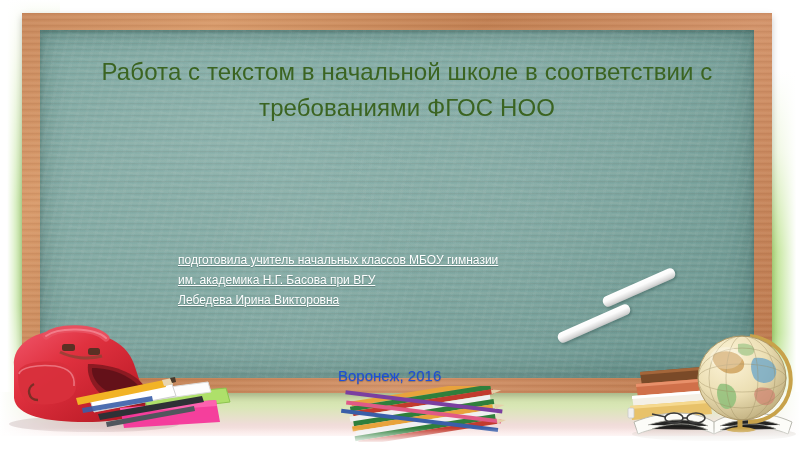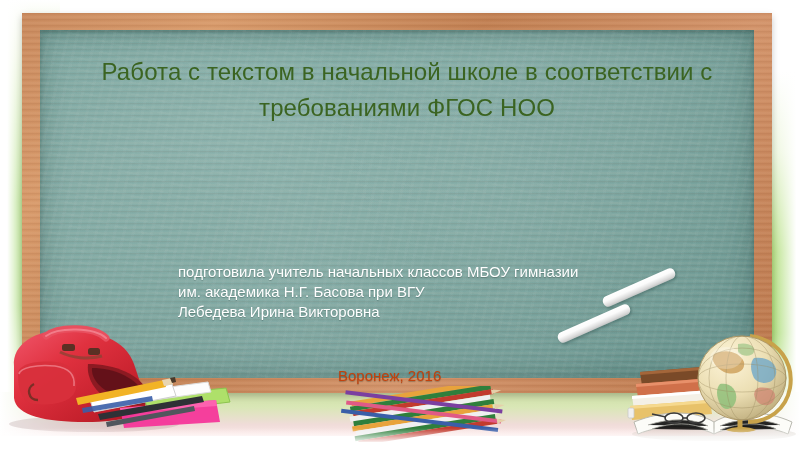--- a/index.html
+++ b/index.html
@@ -129,35 +129,36 @@
     font-weight: 400;
     letter-spacing: 0.1px;
     white-space: pre-line;
     z-index: 6;
   }
 
   
   .subtitle {
     position: absolute;
     left: 178px;
-    top: 262px;
+    top: 250px;
     width: 470px;
     color: #ffffff;
-    font-size: 15px;
+    font-size: 12px;
     line-height: 20px;
     font-weight: 400;
     white-space: pre-line;
     z-index: 6;
     text-shadow: 0 1px 1px rgba(20,50,48,0.30);
+    text-decoration: underline;
   }
   .place-line {
     position: absolute;
     left: 338px;
     top: 366px;
-    color: #c2410c;
+    color: #1d4ed8;
     font-size: 15px;
     line-height: 20px;
     z-index: 6;
     text-shadow: 0 1px 1px rgba(20,50,48,0.30);
   }
 
   
   .chalk {
     position: absolute;
     height: 11px;

